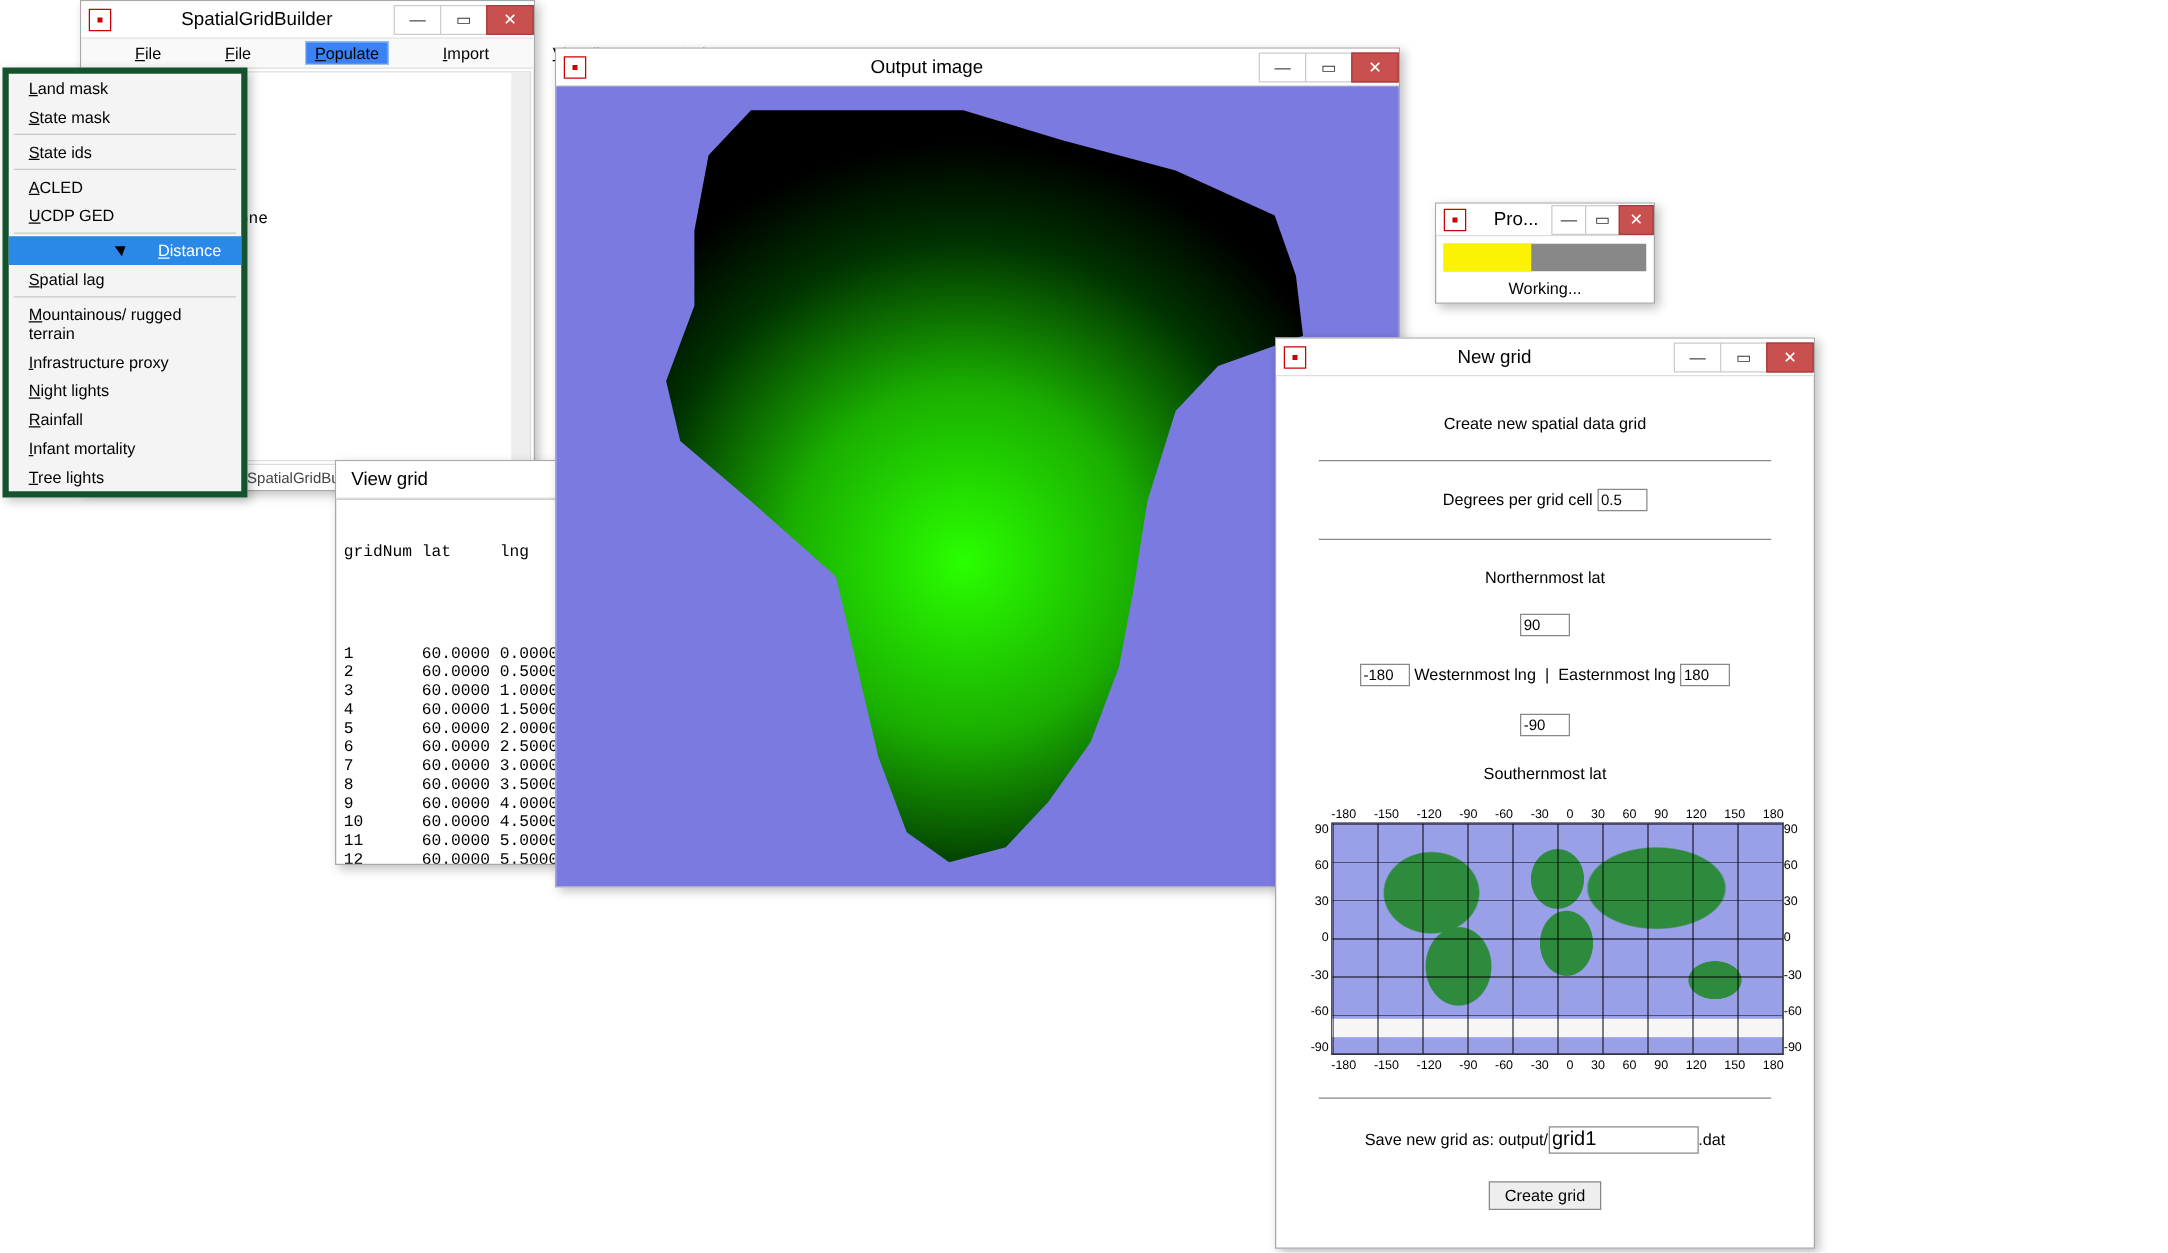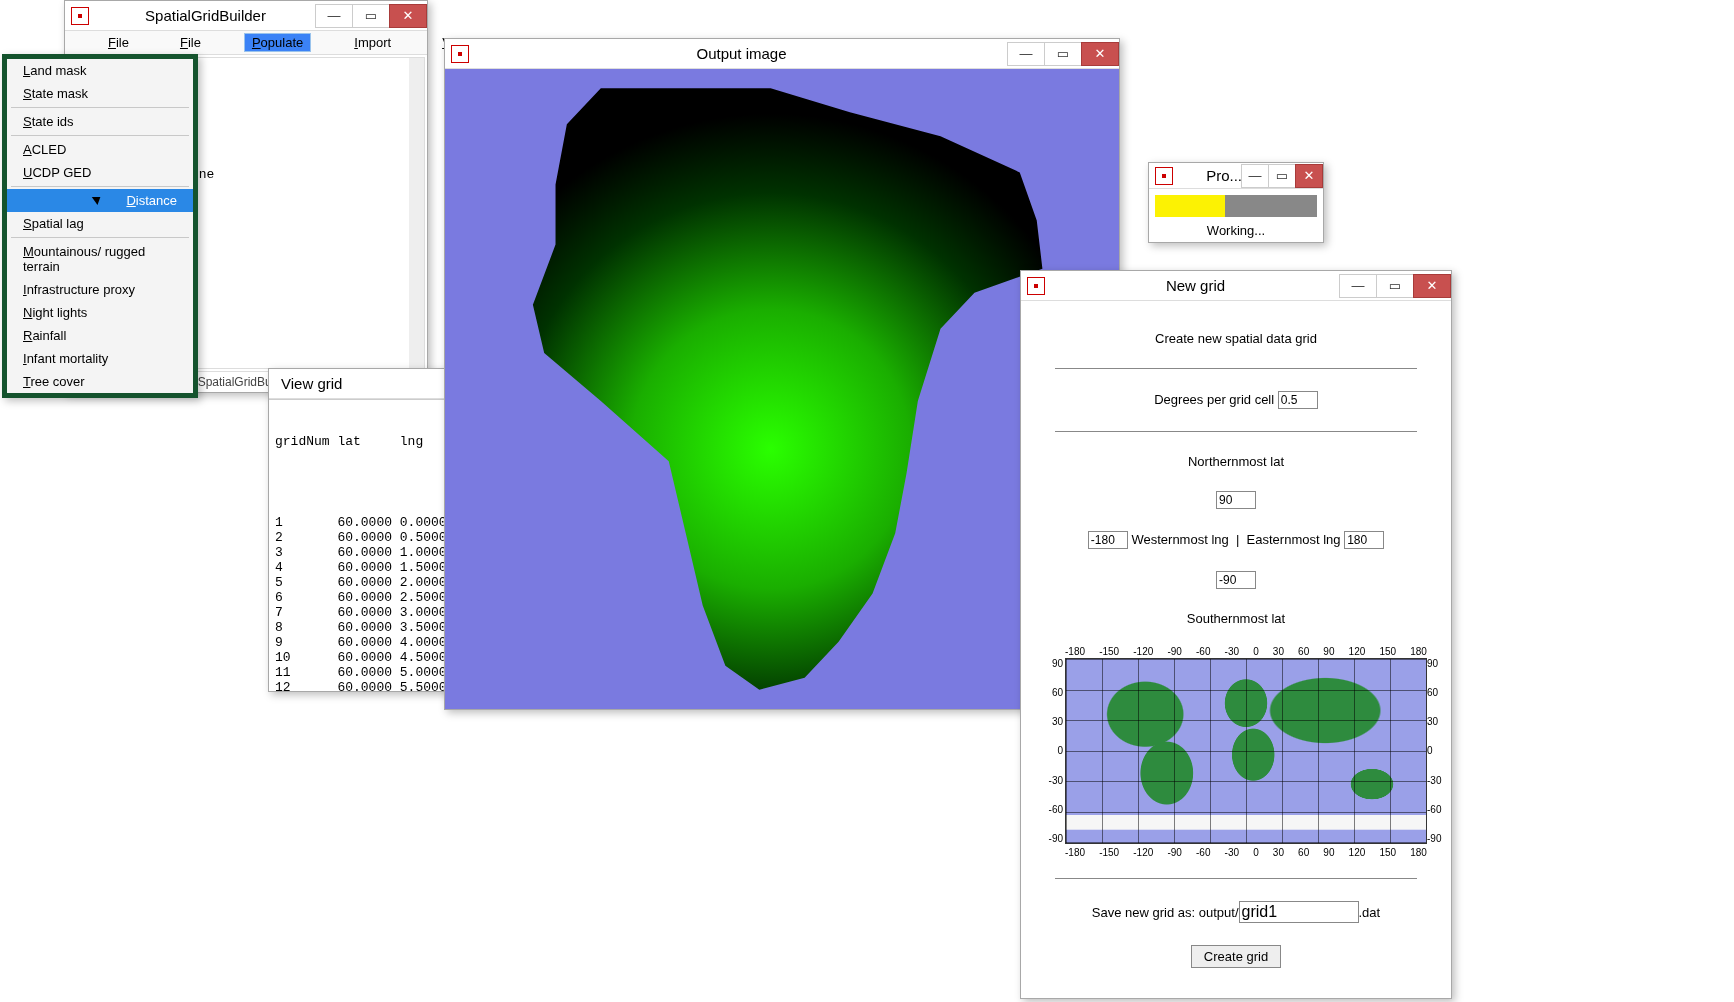--- a/index.html
+++ b/index.html
@@ -202,21 +202,21 @@
     <div class="ditem underline-first">UCDP GED</div>
     <div class="dsep"></div>
     <div class="ditem underline-first highlight">Distance</div>
     <div class="ditem underline-first">Spatial lag</div>
     <div class="dsep"></div>
     <div class="ditem underline-first">Mountainous/ rugged terrain</div>
     <div class="ditem underline-first">Infrastructure proxy</div>
     <div class="ditem underline-first">Night lights</div>
     <div class="ditem underline-first">Rainfall</div>
     <div class="ditem underline-first">Infant mortality</div>
-    <div class="ditem underline-first">Tree cover</div>
+    <div class="ditem underline-first">Tree lights</div>
   </div>
 <div class="cursor-arrow" style="left:94px; top:194px;"></div>
 
 <div class="window" style="left:268px; top:368px; width:400px;">
   <div class="titlebar">
     <div class="title" style="text-align:left; padding-left:6px;">View grid</div>
     <div class="win-btns">
       <div class="win-btn">—</div>
       <div class="win-btn">▭</div>
       <div class="win-btn close">✕</div>
@@ -264,21 +264,21 @@
   <div class="map-africa">
     <div class="africa-shape"></div>
   </div>
 </div>
 
 <div class="window" style="left:1148px; top:162px; width:176px;">
   <div class="titlebar" style="height:26px;">
     <div class="icon-box">
         <div class="sq"></div>
       </div>
-    <div class="title" style="text-align:right;">Pro...</div>
+    <div class="title" style="text-align:left;margin-left:16px;">Pro...</div>
     <div class="win-btns">
       <div class="win-btn" style="width:28px;">—</div>
       <div class="win-btn" style="width:28px;">▭</div>
       <div class="win-btn close" style="width:28px;">✕</div>
     </div>
   </div>
   <div style="display:flex;">
       <div class="progress-outer">
         <div class="progress-fill"></div>
       </div>

